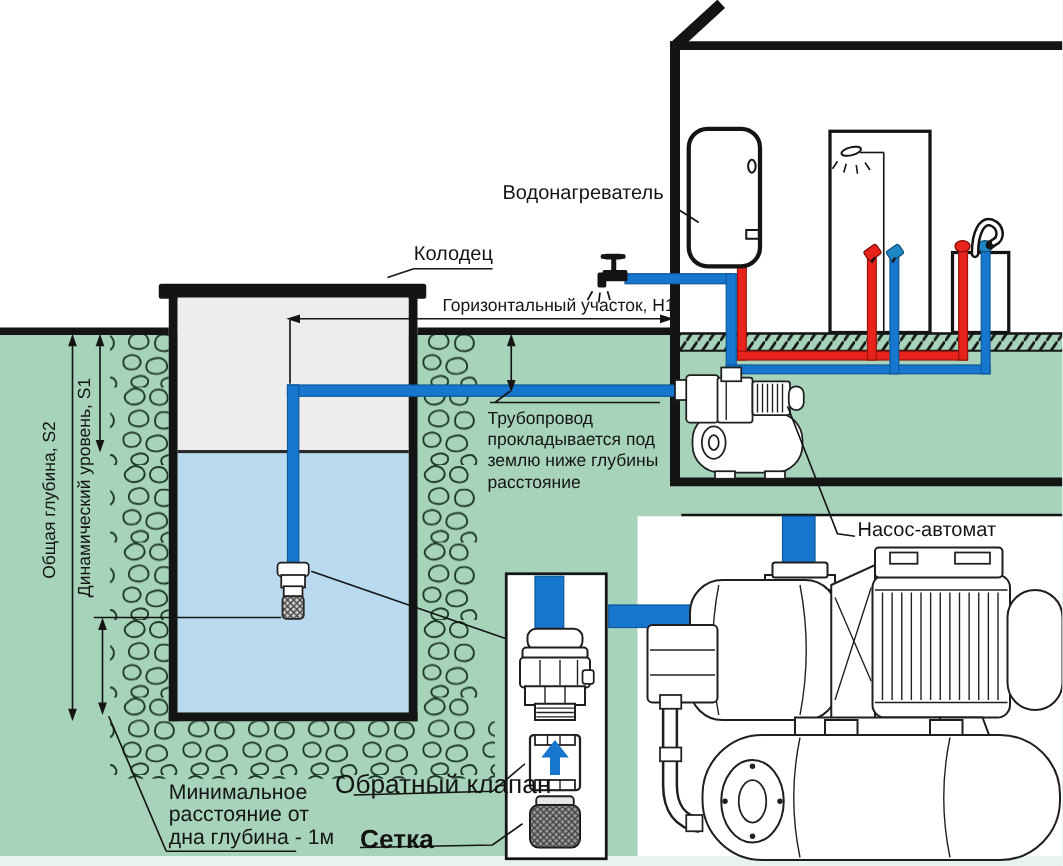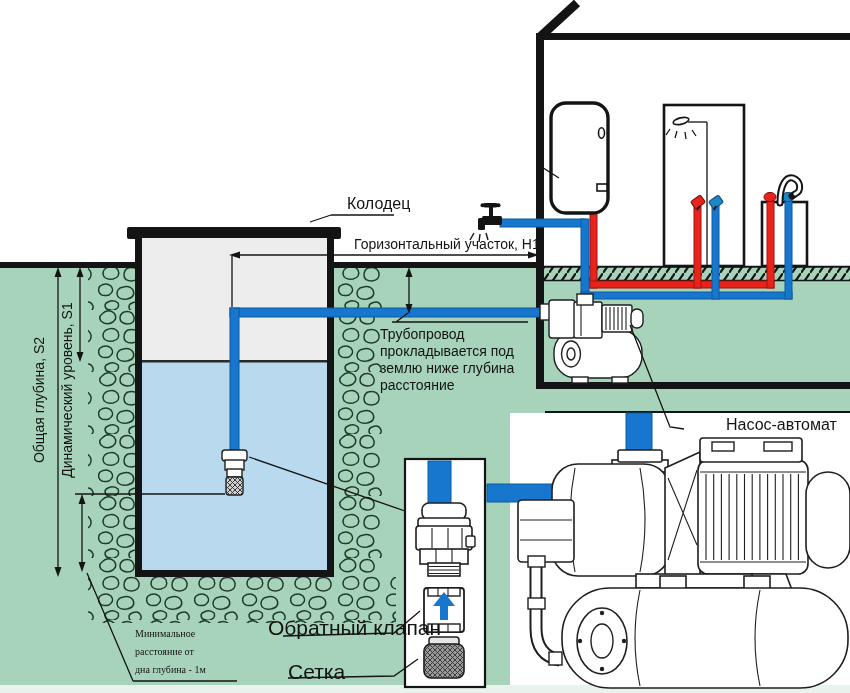--- a/index.html
+++ b/index.html
@@ -6,21 +6,21 @@
   .scene{position:relative;width:850px;height:693px;background:#fff;overflow:hidden;
          font-family:"Liberation Sans",sans-serif;color:var(--line);}
   .scene svg{position:absolute;left:0;top:0;}
   .lbl{position:absolute;color:var(--line);white-space:nowrap;line-height:1.15;}
   .lbl.s16{font-size:16px;}
   .lbl.s15{font-size:21px;}
   .lbl.s14{font-size:14px;}
   .vlabel{position:absolute;white-space:nowrap;font-size:14px;color:var(--line);
           transform:translate(-50%,-50%) rotate(-90deg);}
   .mlines div{line-height:17px;font-size:14px;}
-  .mlines2 div{line-height:18px;font-size:10px;font-family:Liberation Serif, serif;}
+  .mlines2 div{line-height:18px;font-size:17px;}
   
   .c-ground{fill:var(--ground);}
   .c-water{fill:var(--water);}
   .c-well{fill:var(--well_interior);}
   .c-strip{fill:var(--footer_strip);}
   .blk{fill:var(--line);}
   .pipe-b{fill:var(--pipe_blue);stroke:#0d5a9c;stroke-width:1;}
   .pipe-r{fill:var(--pipe_red);stroke:#9e140e;stroke-width:1;}
   .ln{stroke:var(--line);stroke-width:1.3;fill:none;}
   .ah{fill:var(--line);stroke:none;}
@@ -265,31 +265,32 @@
     <path d="M408,313 L396,322 M392,322 H528" class="ln"></path>
     <path d="M310,222 L331,215 M331,215 H394" class="ln"></path>
     <path d="M537,164 L559,178" class="ln"></path>
     <path d="M630,325 L670,427 L684,429" class="ln"></path>
     <path d="M249,457 L405,511" class="ln"></path>
     <path d="M283,636 L394,633 L420,611" class="ln"></path>
     <path d="M288,678 L394,676 L418,659" class="ln"></path>
   </g>
 </svg>
 
-  <div class="lbl s16" style="left:347px;top:195px;text-align:center;">Колодец</div>
+  <div class="lbl s16" style="left:331px;top:195px;text-align:center;">Колодец</div>
+  <div class="lbl s16" style="left:402px;top:146px;">Водонагреватель</div>
   <div class="lbl s14" style="left:354px;top:236px;">Горизонтальный участок, H1</div>
-  <div class="lbl s16" style="left:686px;top:416px;margin-left:40px;">Насос-автомат</div>
+  <div class="lbl s16" style="left:686px;top:416px;">Насос-автомат</div>
   <div class="vlabel" style="left:39px;top:400px;">Общая глубина, S2</div>
   <div class="vlabel" style="left:67px;top:390px;">Динамический уровень, S1</div>
   <div class="lbl s15" style="left:268px;top:616px;">Обратный клапан</div>
-  <div class="lbl s15" style="left:288px;top:660px;">Сетка</div>
-  <div class="lbl mlines" style="left:380px;top:326px;">
+  <div class="lbl s15" style="left:288px;top:660px;font-weight:bold;">Сетка</div>
+  <div class="lbl mlines" style="left:390px;top:326px;">
     <div>Трубопровод</div>
     <div>прокладывается под</div>
-    <div>землю ниже глубина</div>
+    <div>землю ниже глубины</div>
     <div>расстояние</div>
   </div>
   <div class="lbl mlines2" style="left:135px;top:625px;">
     <div>Минимальное</div>
     <div>расстояние от</div>
     <div>дна глубина - 1м</div>
   </div>
 </div>
 
 </body></html>

